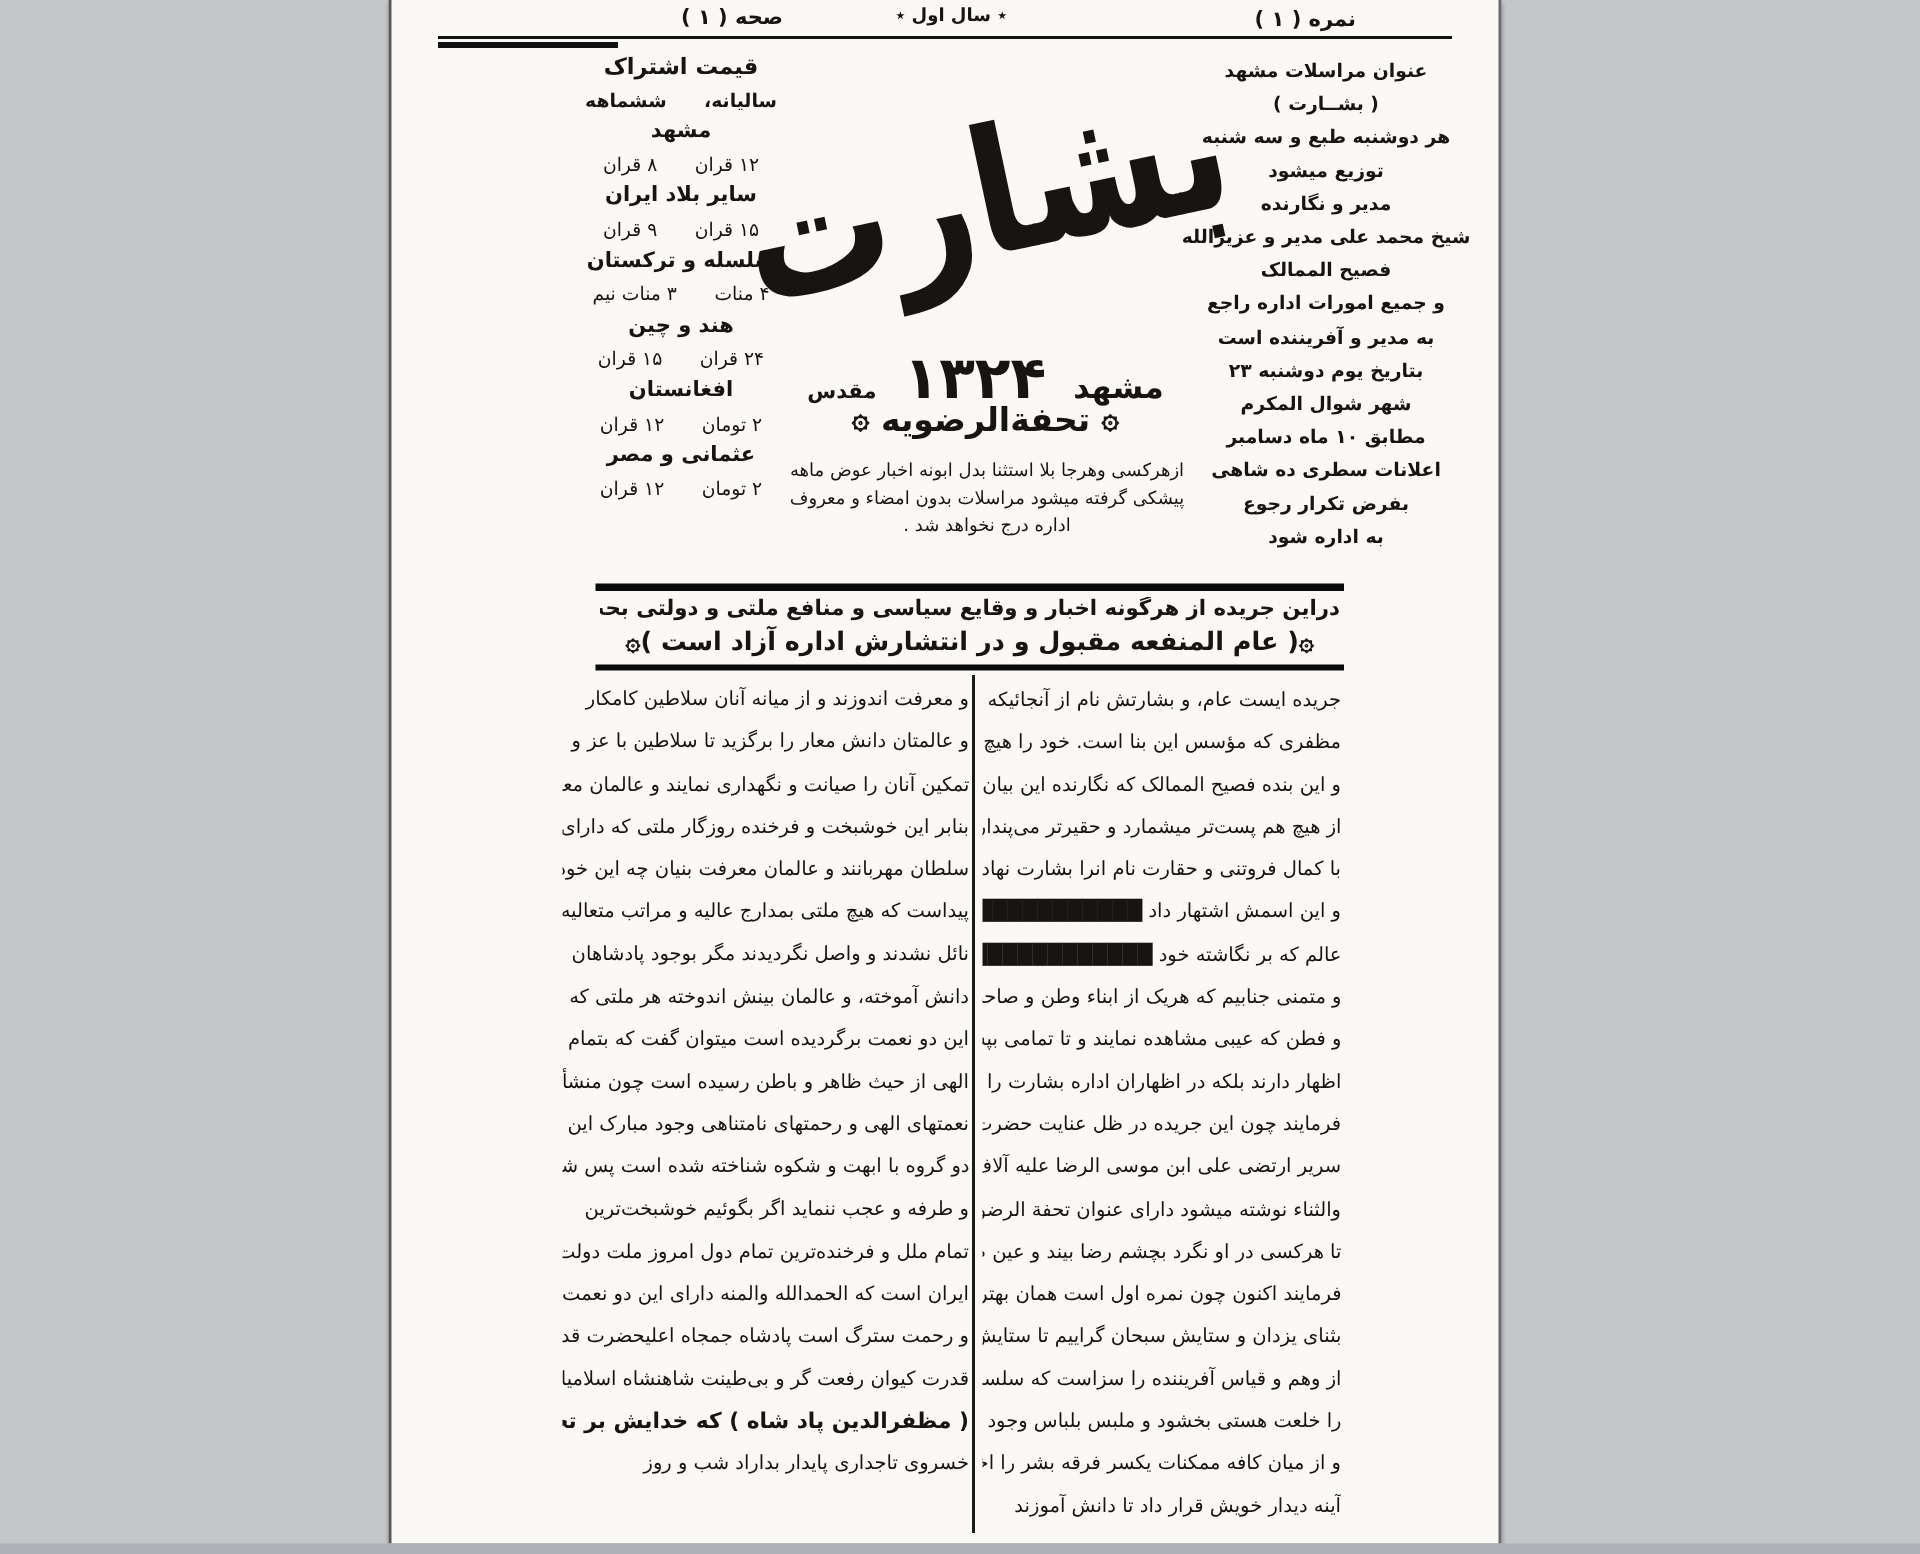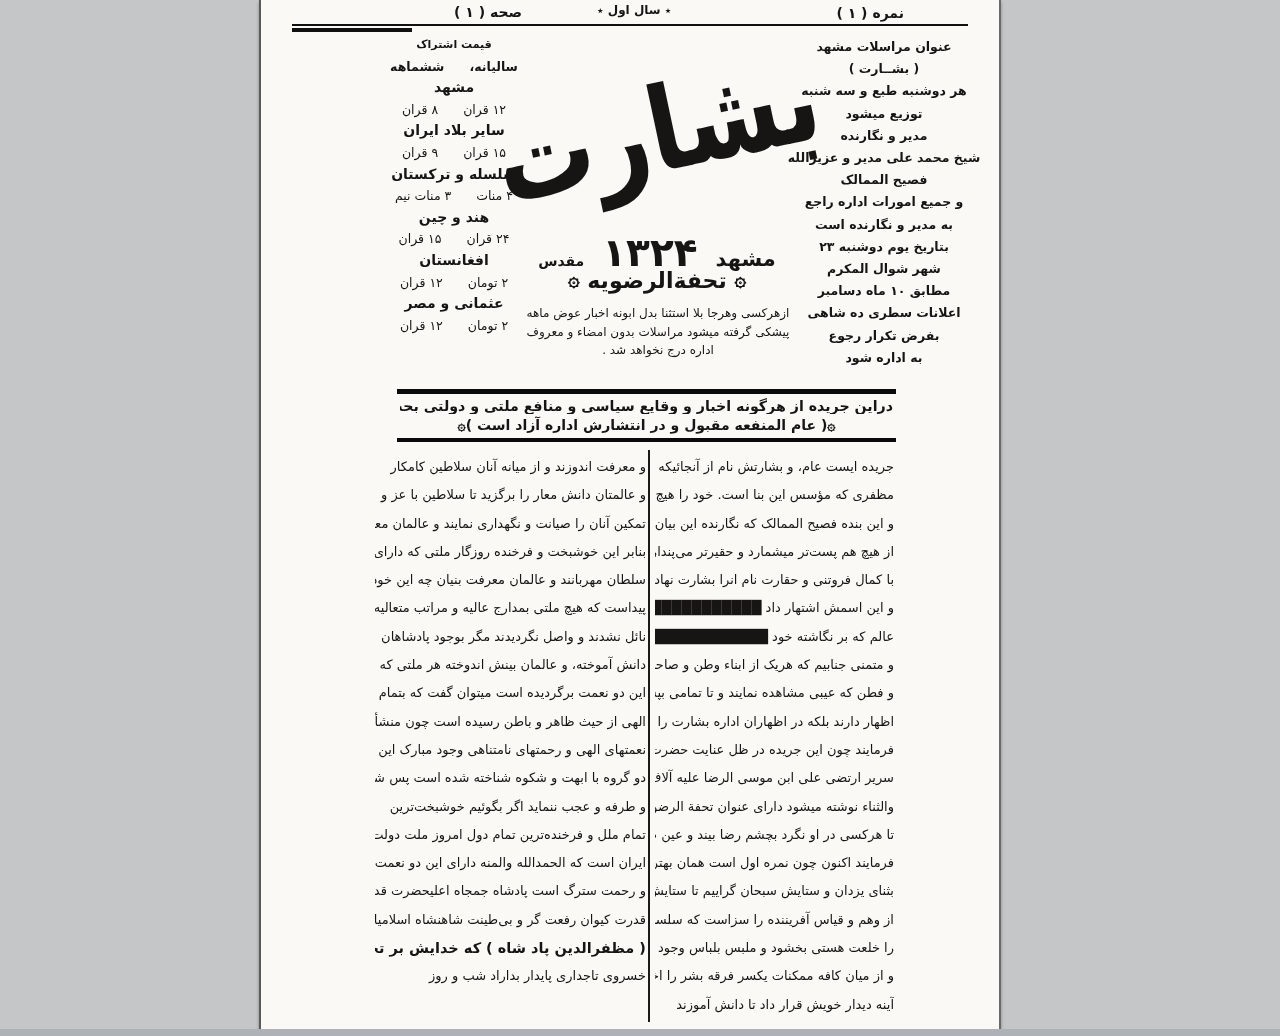--- a/index.html
+++ b/index.html
@@ -33,21 +33,21 @@
   .pubinfo {
     position:absolute; top:36px; right:7px; width:216px;
     text-align:center; font-size:12.5px; line-height:22.2px; font-weight:bold;
     white-space:nowrap; overflow:hidden;
   }
   .subs {
     position:absolute; top:34px; left:118px; width:150px;
     text-align:center; font-size:12.5px; line-height:21.6px;
     white-space:nowrap; overflow:hidden;
   }
-  .subs .cat-title { font-weight:bold; font-size:11px; letter-spacing:1px; }
+  .subs .cat-title { font-weight:bold; font-size:15px; letter-spacing:1px; }
   .subs .cat       { font-weight:bold; font-size:14px; }
   .subs .labels    { font-weight:bold; }
   .subs .val       { font-size:12.5px; }
 
   .big-title {
     position:absolute; left:268px; top:28px; width:256px; height:206px;
     display:flex; align-items:center; justify-content:center;
   }
   .big-title span {
     font-size:98px; font-weight:bold; line-height:1;
@@ -71,21 +71,21 @@
     white-space:nowrap; overflow:hidden;
   }
 
   
   .banner {
     position:absolute; left:136px; top:389px; width:499px;
     border-top:5px solid #0a0a0a; border-bottom:4px solid #0a0a0a;
     padding:4px 3px 5px 3px; text-align:center;
   }
   .banner .l1 { font-size:14.2px; font-weight:bold; white-space:nowrap; overflow:hidden; }
-  .banner .l2 { font-size:14px; font-weight:bold; margin-top:3px; }
+  .banner .l2 { font-size:17px; font-weight:bold; margin-top:3px; }
 
   
   .divider { position:absolute; left:387px; top:450px; width:2px; height:572px; background:#1a1a1a; }
   .bodycol { position:absolute; top:453px; font-size:13px; }
   .bodycol > div {
     line-height:28.3px; height:28.3px; text-align:right;
     white-space:nowrap; overflow:hidden; letter-spacing:-0.2px;
   }
   .col-right { left:394px; width:239px; }
   .col-left  { left:114px; width:271px; }
@@ -106,21 +106,21 @@
     <div class="pubinfo">
 
     <div>عنوان مراسلات مشهد</div>
         <div>( بشــارت )</div>
         <div>هر دوشنبه طبع و سه شنبه</div>
         <div>توزیع میشود</div>
         <div>مدیر و نگارنده</div>
         <div>شیخ محمد علی مدیر و عزیزالله</div>
         <div>فصیح الممالک</div>
         <div>و جمیع امورات اداره راجع</div>
-        <div>به مدیر و نگارنده است</div>
+        <div>به مدیر و آفریننده است</div>
         <div>بتاریخ یوم دوشنبه ۲۳</div>
         <div>شهر شوال المکرم</div>
         <div>مطابق ۱۰ ماه دسامبر</div>
         <div>اعلانات سطری ده شاهی</div>
         <div>بفرض تکرار رجوع</div>
         <div>به اداره شود</div>
       </div>
 
     <div class="subs">
 

